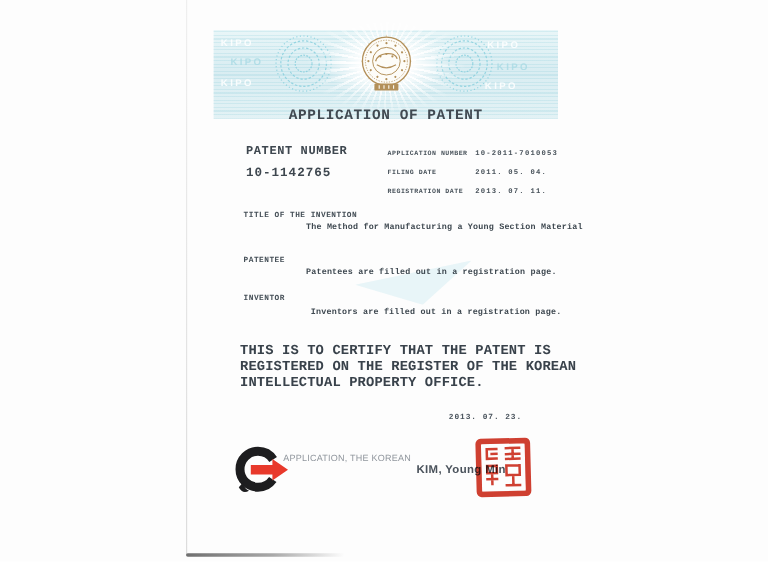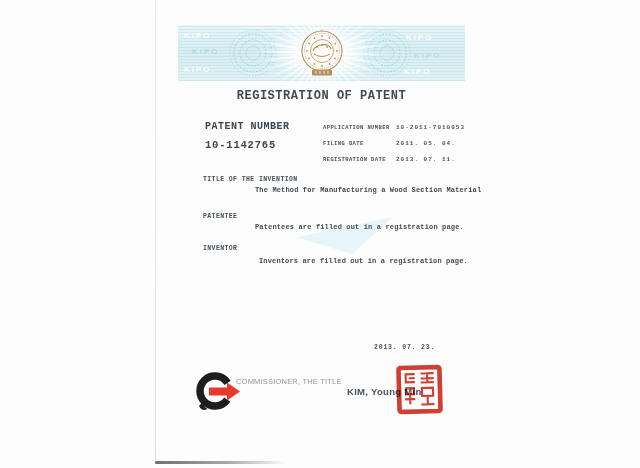--- a/index.html
+++ b/index.html
@@ -10,21 +10,21 @@
     color:#3a434b;
   }
   .abs{position:absolute;}
 
   
   .edge-left{left:155px;top:0;width:1px;height:462px;background:linear-gradient(#efefef,#dcdcdc);}
   .edge-bottom{left:155px;top:461px;width:132px;height:3px;border-radius:2px;
     background:linear-gradient(to right,#6f6f6f,#a9a9a9 55%,rgba(200,200,200,0));}
 
   
-  .band{left:178px;top:25px;width:287px;height:56px;
+  .band{left:178px;top:25px;width:287px;height:74px;
     background:linear-gradient(180deg,#e9f6f8,#d9edf2 45%,#e3f2f5);}
   .band-stripes{left:0;top:0;right:0;bottom:0;
     background:repeating-linear-gradient(0deg,rgba(124,198,213,0.20) 0 1px,rgba(255,255,255,0) 1px 3px);}
   .kipo{font-family:"Liberation Sans",sans-serif;font-weight:700;font-size:8px;
     letter-spacing:2px;color:rgba(255,255,255,0.85);}
   .kipo.c{color:rgba(168,217,228,0.8);}
   .burst{left:78px;top:-14px;width:132px;height:84px;
     background:repeating-conic-gradient(from 0deg at 50% 50%,rgba(255,255,255,0.95) 0deg 3deg,rgba(255,255,255,0) 3deg 9deg);
     -webkit-mask:radial-gradient(ellipse at center,#000 32%,transparent 72%);
             mask:radial-gradient(ellipse at center,#000 32%,transparent 72%);}
@@ -124,60 +124,65 @@
       <rect x="13" y="42.5" width="20" height="6" rx="1" fill="#b3905a"></rect>
       <g stroke="#fdfcf7" stroke-width="0.9">
         <line x1="17" y1="44" x2="17" y2="47"></line>
           <line x1="21" y1="44" x2="21" y2="47"></line>
         <line x1="25" y1="44" x2="25" y2="47"></line>
           <line x1="29" y1="44" x2="29" y2="47"></line>
       </g>
     </svg>
   </div>
 
-  <div class="abs cert-title">REGISTRATION OF PATENT</div>
+  <div class="abs cert-title">APPLICATION OF PATENT</div>
 
   <div class="abs pn-label">PATENT NUMBER</div>
   <div class="abs pn-value">10-1142765</div>
 
   <div class="abs details">
     <div class="drow">
       <span class="dlabel">APPLICATION NUMBER</span>
       <span class="dvalue">10-2011-7010053</span>
     </div>
     <div class="drow">
       <span class="dlabel">FILING DATE</span>
       <span class="dvalue">2011. 05. 04.</span>
     </div>
     <div class="drow">
       <span class="dlabel">REGISTRATION DATE</span>
       <span class="dvalue">2013. 07. 11.</span>
     </div>
   </div>
 
   <div class="abs sec-label" style="left:203px;top:176px;">TITLE OF THE INVENTION</div>
-  <div class="abs sec-value" style="left:255px;top:186px;">The Method for Manufacturing a Wood Section Material</div>
+  <div class="abs sec-value" style="left:255px;top:186px;">The Method for Manufacturing a Young Section Material</div>
 
   <div class="abs sec-label" style="left:203px;top:213px;">PATENTEE</div>
   <div class="abs sec-value" style="left:255px;top:223px;font-family:Liberation Mono, monospace;">Patentees are filled out in a registration page.</div>
 
   <div class="abs sec-label" style="left:203px;top:245px;">INVENTOR</div>
   <div class="abs sec-value" style="left:259px;top:257px;">Inventors are filled out in a registration page.</div>
 
+  <div class="abs certify">
+    <div>THIS IS TO CERTIFY THAT THE PATENT IS</div>
+    <div>REGISTERED ON THE REGISTER OF THE KOREAN</div>
+    <div>INTELLECTUAL PROPERTY OFFICE.</div>
+  </div>
 
   <div class="abs issue-date">2013. 07. 23.</div>
 
   <svg class="abs" style="left:192px;top:369px;" width="66" height="46" viewBox="0 0 66 46">
     <circle cx="23" cy="22" r="15" fill="none" stroke="#1d1d1f" stroke-width="7.5" stroke-dasharray="76 18.2" stroke-dashoffset="85.1"></circle>
     <path d="M7 37 Q10 43 15.5 40 Q11.5 38 10.5 33 Z" fill="#1d1d1f"></path>
     <polygon points="17,18.5 35,18.5 35,13.5 48,22.5 35,31.5 35,26.5 17,26.5" fill="#e8392b"></polygon>
   </svg>
 
   <div class="abs org">
-    <div>COMMISSIONER, THE TITLE</div>
+    <div>APPLICATION, THE KOREAN</div>
   </div>
 
   <div class="abs sig-name">KIM, Young Min</div>
 
   <svg class="abs seal" width="48" height="52" viewBox="0 0 48 52">
     <g stroke="#cf3526" fill="none">
       <rect x="3" y="3.5" width="41" height="44" rx="2" stroke-width="4.6"></rect>
       <rect x="4.5" y="5" width="38" height="41" rx="2" stroke-width="1.2" opacity="0.5"></rect>
       <g stroke-width="2.1" stroke-linecap="square">
         <path d="M10 10 h8 M10 10 v8 h8 M14 14 h4"></path>

